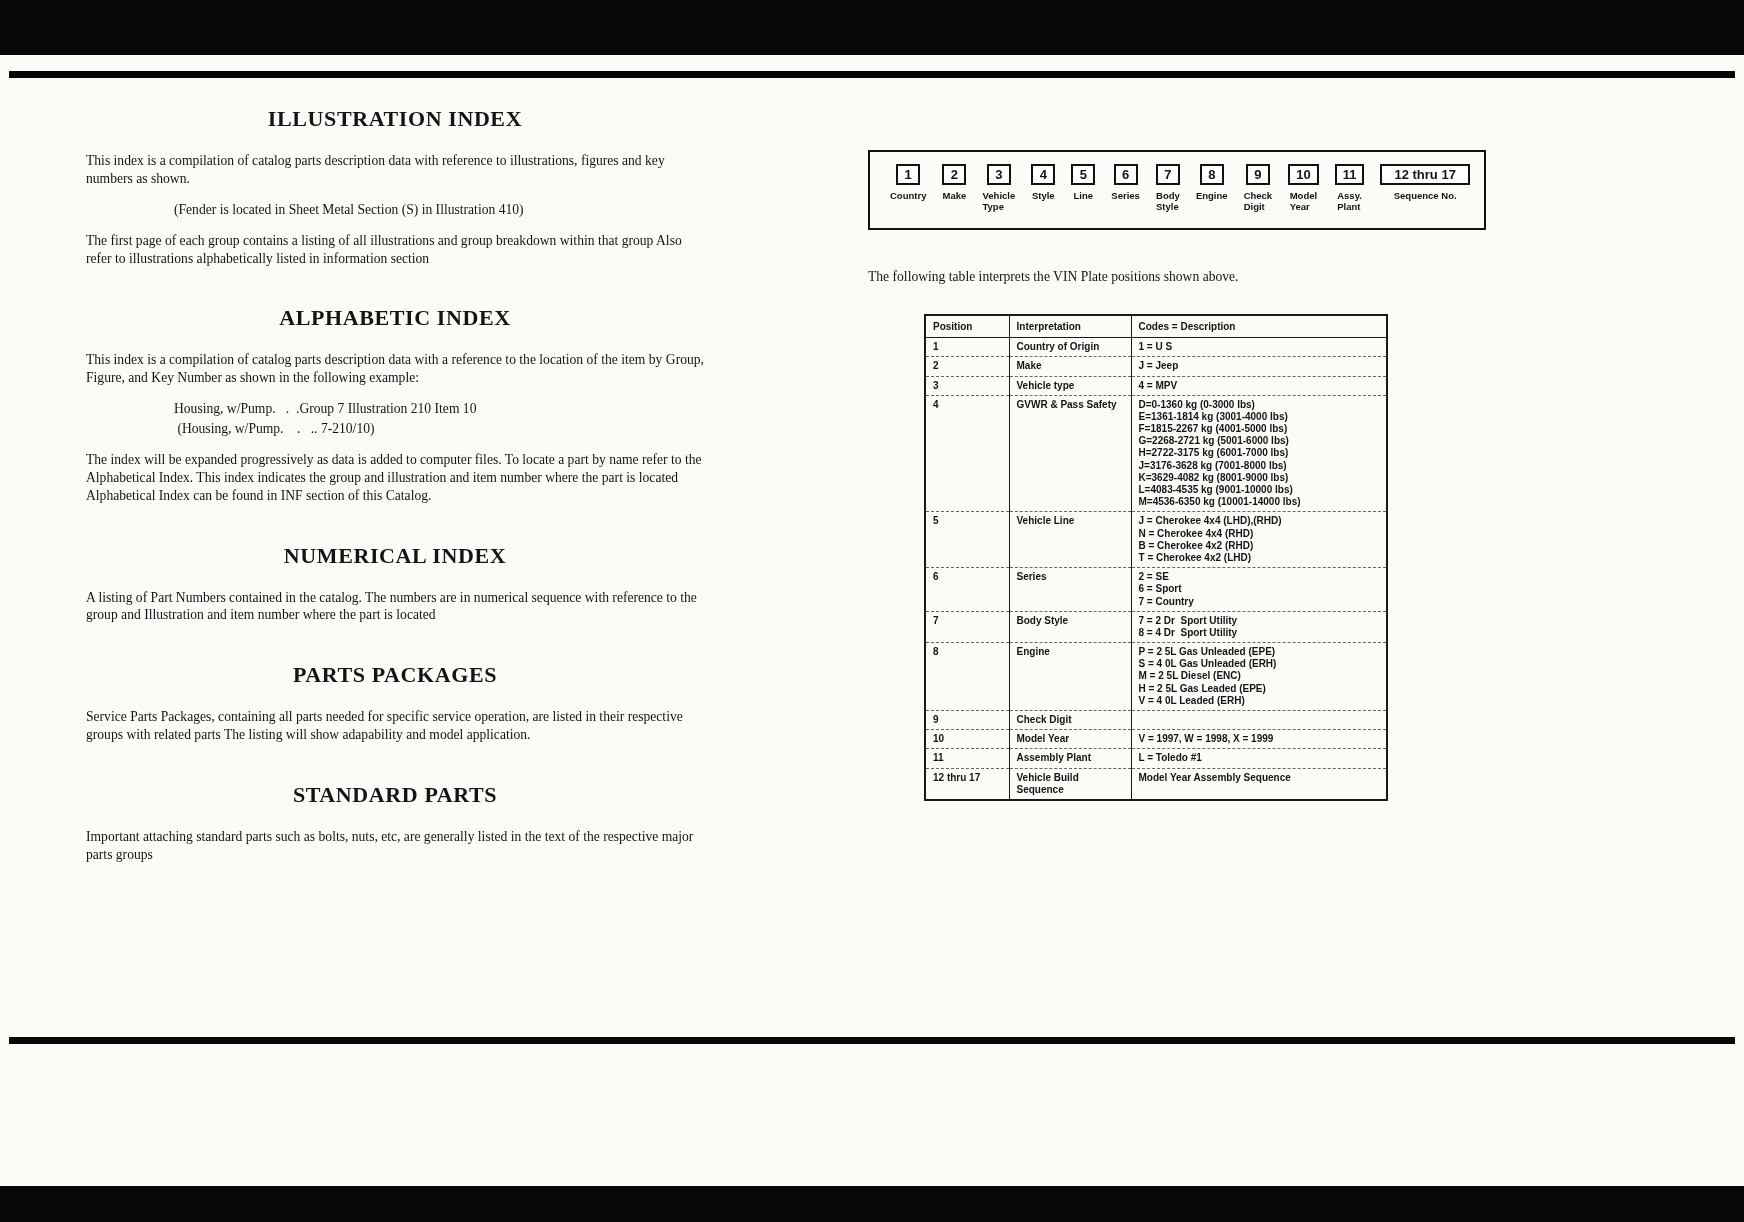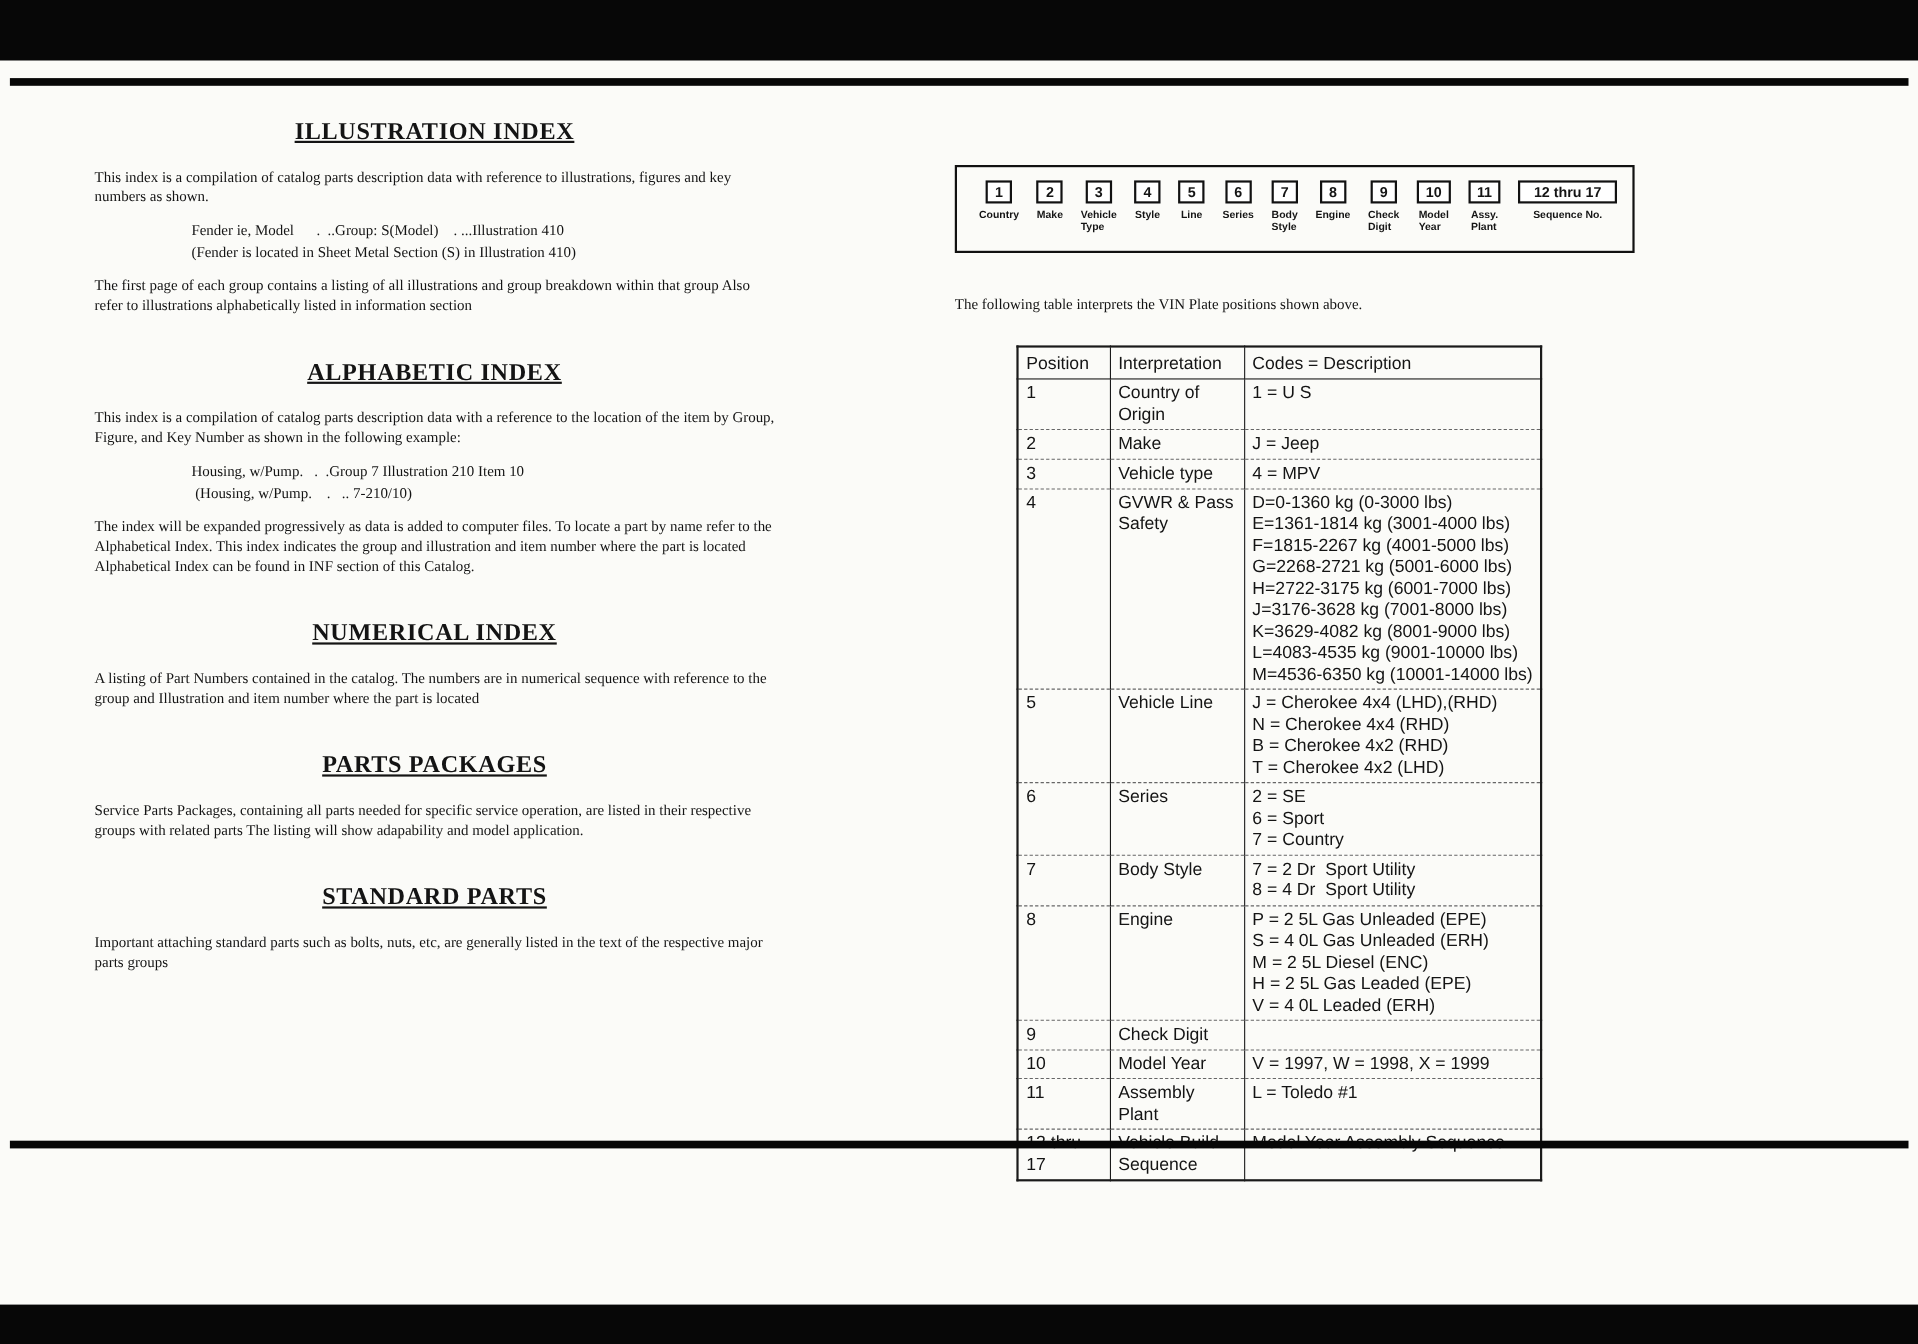--- a/index.html
+++ b/index.html
@@ -16,21 +16,20 @@
   .rule.top { top:71px; }
   .rule.bottom { top:1037px; }
 
   .left-col  { position:absolute; left:86px;  top:106px; width:618px; }
   .right-col { position:absolute; left:868px; top:106px; width:618px; }
 
   .section-title {
     font-size:22px; font-weight:bold; text-align:center;
     letter-spacing:0.6px; margin-bottom:20px;
     font-family:"Liberation Serif", serif;
-    text-decoration:underline;
   }
   .doc-section { margin-bottom:38px; }
   .body-text { font-size:13.6px; line-height:1.32; margin-bottom:8px; text-align:left; }
   .example-block { margin:12px 0 12px 88px; font-size:13.6px; line-height:1.45; }
   .example-line { white-space:pre; }
 
   .vin-plate-outer {
     margin-top:44px; border:2px solid #111; height:80px;
     padding:12px 14px 0 20px;
   }
@@ -45,42 +44,41 @@
   .vin-label {
     margin-top:5px; font-family:"Liberation Sans", sans-serif; font-weight:bold;
     font-size:9.5px; line-height:1.2; text-align:left; white-space:pre-line;
   }
 
   .table-intro { margin-top:38px; margin-bottom:0; }
 
   .vin-table {
     margin-top:28px; margin-left:56px;
     border-collapse:collapse; border:2px solid #1a1a1a;
-    font-family:"Liberation Sans", sans-serif; font-size:16px;
+    font-family:"Liberation Sans", sans-serif; font-size:10px;font-weight:bold;
   }
   .vin-table td {
     border-left:1px solid #1a1a1a; border-right:1px solid #1a1a1a;
     border-top:1px dashed #666; border-bottom:1px dashed #666;
     padding:3px 7px; vertical-align:top; line-height:1.22;
   }
   .vin-table thead td { border-bottom:1px solid #1a1a1a; padding:5px 7px 4px; }
   .code-line { white-space:pre; }
 </style>
 </head>
 <body>
 
 <div class="scan-bar top"></div>
 <div class="rule top"></div>
 
 <div class="left-col">
     <section class="doc-section">
       <h2 class="section-title">ILLUSTRATION INDEX</h2>
       <p class="body-text">This index is a compilation of catalog parts description data with reference to illustrations, figures and key numbers as shown.</p>
       <div class="example-block">
-        <div class="example-line">Fender ie, Model      .  ..Group: S(Model)    . ...Illustration 410</div>
         <div class="example-line">(Fender is located in Sheet Metal Section (S) in Illustration 410)</div>
       </div>
       <p class="body-text">The first page of each group contains a listing of all illustrations and group breakdown within that group Also refer to illustrations alphabetically listed in information section</p>
     </section>
     <section class="doc-section">
       <h2 class="section-title">ALPHABETIC INDEX</h2>
       <p class="body-text">This index is a compilation of catalog parts description data with a reference to the location of the item by Group, Figure, and Key Number as shown in the following example:</p>
       <div class="example-block">
         <div class="example-line">Housing, w/Pump.   .  .Group 7 Illustration 210 Item 10</div>
         <div class="example-line"> (Housing, w/Pump.    .   .. 7-210/10)</div>

